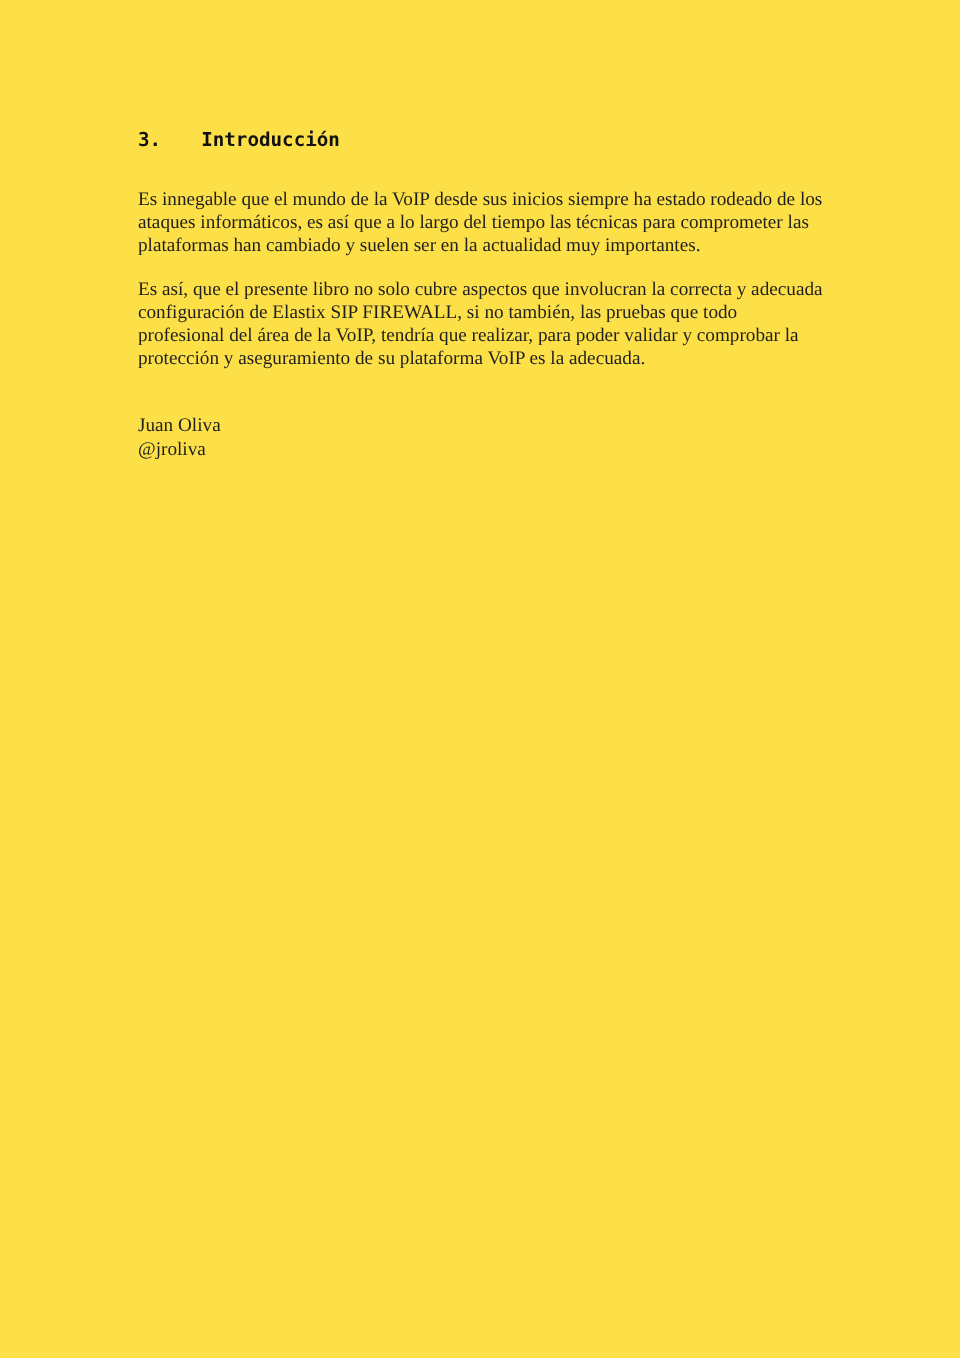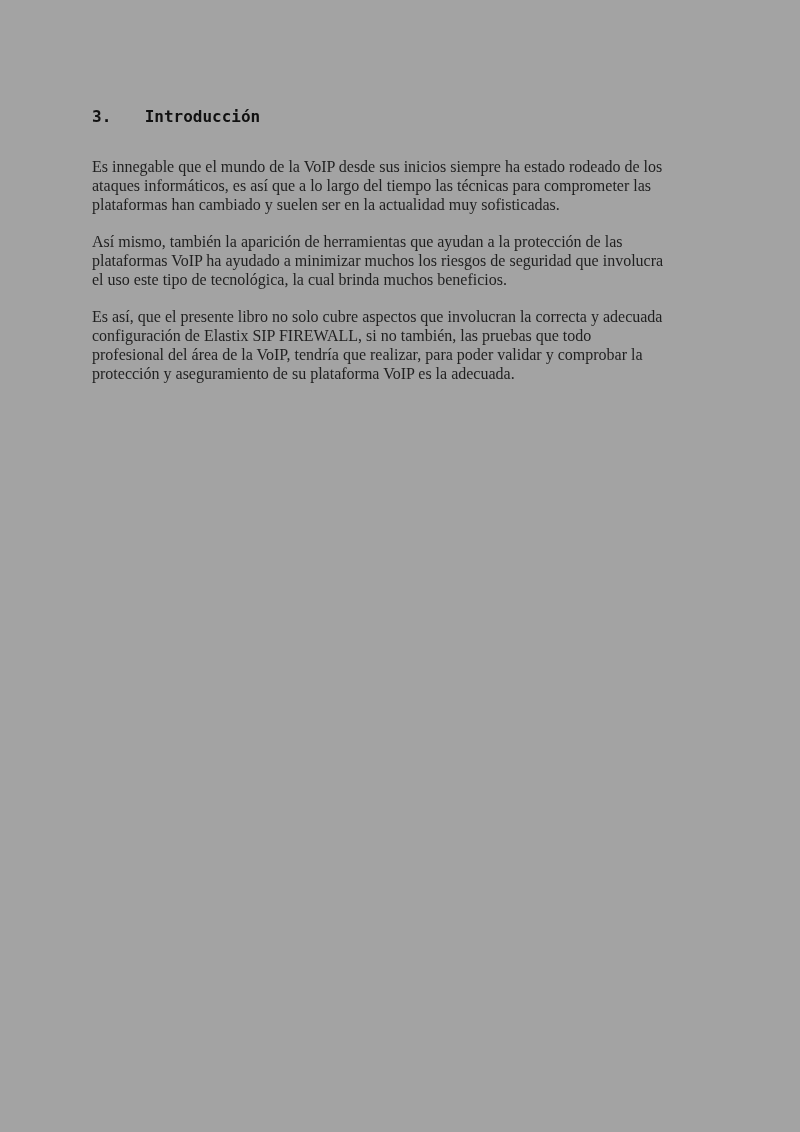--- a/index.html
+++ b/index.html
@@ -4,23 +4,23 @@
 <style>
   html, body {
     margin: 0;
     padding: 0;
     background: #ffffff;
   }
   .page {
     position: relative;
     width: 800px;
     height: 1132px;
-    background: #a3a3a3;
+    background: #fde047;
     box-sizing: border-box;
-    padding: 107px 113px 0 92px;
+    padding: 107px 113px 0 115px;
     font-family: "Liberation Serif", "DejaVu Serif", serif;
     font-size: 16px;
     line-height: 19px;
     color: #1f1f1f;
     overflow: hidden;
   }
   .heading {
     margin: 0 0 30px 0;
     font-family: "DejaVu Sans Mono", "Liberation Mono", monospace;
     font-weight: bold;
@@ -47,22 +47,25 @@
 </head>
 <body>
 
 <div class="page">
 
   <h1 class="heading">
     <span class="h-num">3.</span>
     <span class="h-title">Introducción</span>
   </h1>
 
-  <p class="para">Es innegable que el mundo de la VoIP desde sus inicios siempre ha estado rodeado de los ataques informáticos, es así que a lo largo del tiempo las técnicas para comprometer las plataformas han cambiado y suelen ser en la actualidad muy sofisticadas.</p>
+  <p class="para">Es innegable que el mundo de la VoIP desde sus inicios siempre ha estado rodeado de los ataques informáticos, es así que a lo largo del tiempo las técnicas para comprometer las plataformas han cambiado y suelen ser en la actualidad muy importantes.</p>
 
-  <p class="para">Así mismo, también la aparición de herramientas que ayudan a la protección de las plataformas VoIP ha ayudado a minimizar muchos los riesgos de seguridad que involucra el uso este tipo de tecnológica, la cual brinda muchos beneficios.</p>
 
 
   <p class="para">Es así, que el presente libro no solo cubre aspectos que involucran la correcta y adecuada configuración de Elastix SIP FIREWALL, si no también, las pruebas que todo profesional del área de la VoIP, tendría que realizar, para poder validar y comprobar la protección y aseguramiento de su plataforma VoIP es la adecuada.</p>
 
 
+  <div class="signature">
+    <div>Juan Oliva</div>
+    <div>@jroliva</div>
+  </div>
 
 </div>
 
 </body></html>

